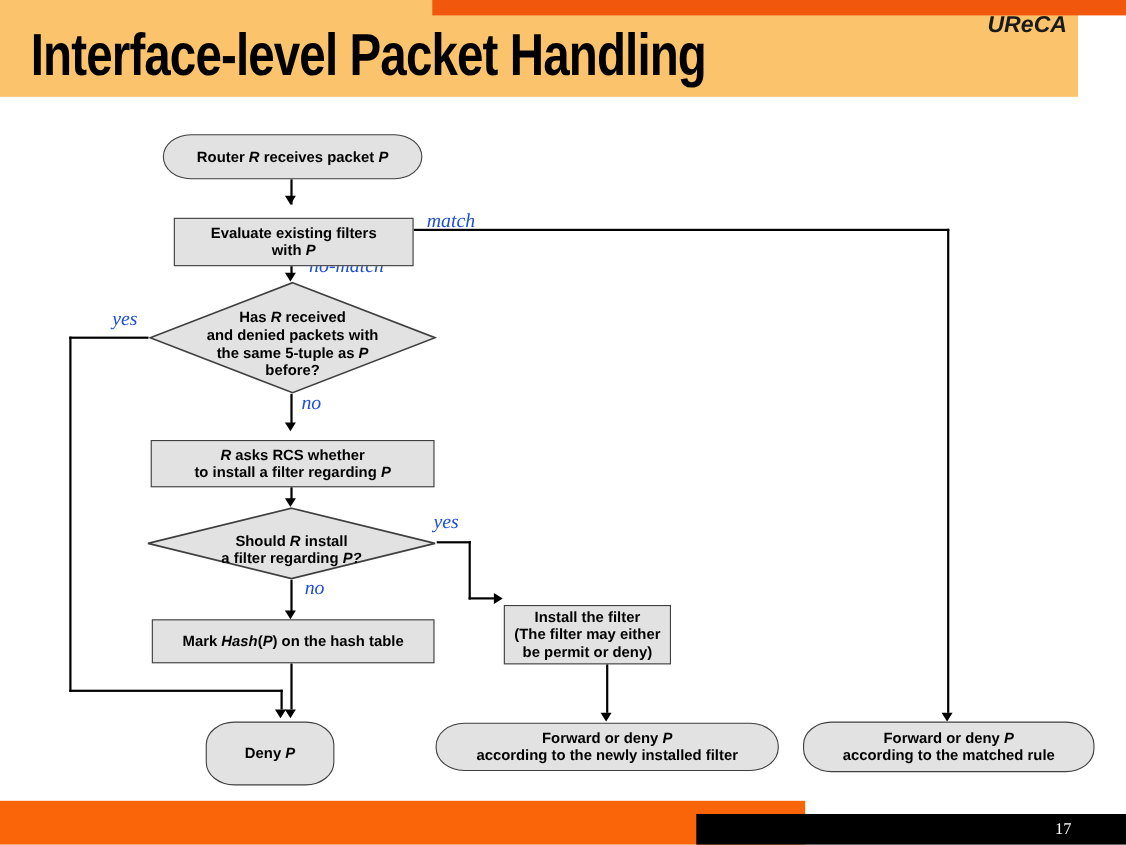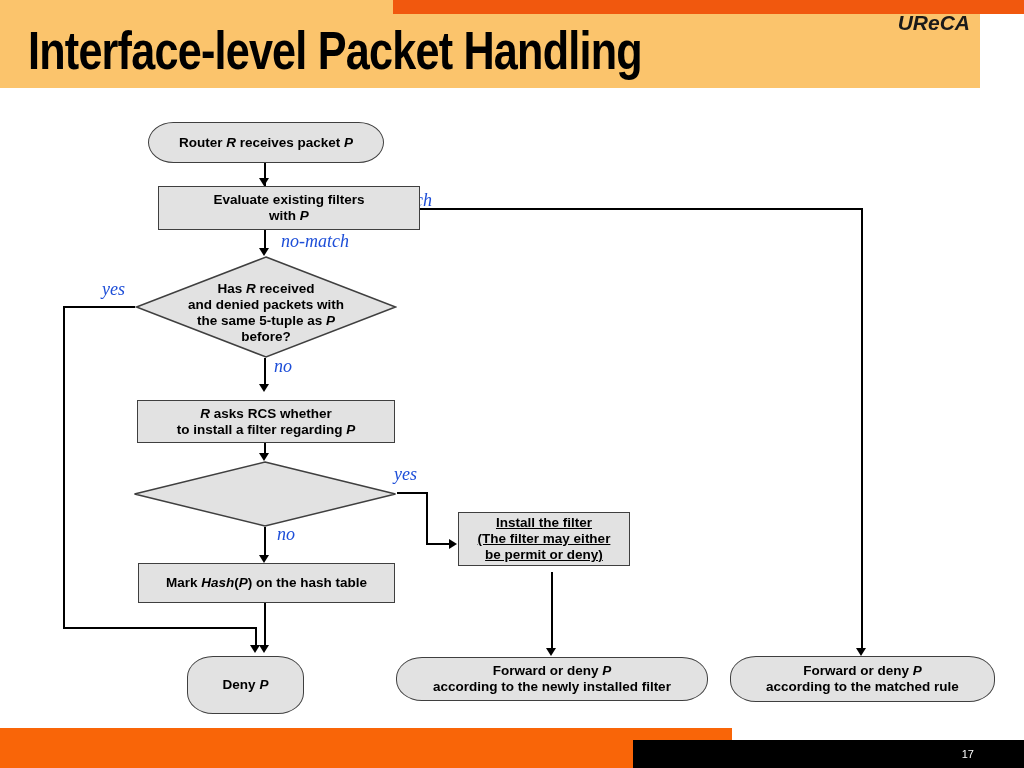--- a/index.html
+++ b/index.html
@@ -30,21 +30,21 @@
   .arr-d{width:0;height:0;border-left:5.5px solid transparent;border-right:5.5px solid transparent;
          border-top:8px solid #000;}
   .arr-r{width:0;height:0;border-top:5.5px solid transparent;border-bottom:5.5px solid transparent;
          border-left:8px solid #000;}
   .elabel{font-family:"Liberation Serif",serif;font-style:italic;font-size:18px;color:#1d4ed8;white-space:nowrap;}
 
   
   .footorange{left:0;top:728px;width:732px;height:40px;background:#F96508;}
   .footblack{left:633px;top:740px;width:391px;height:28px;background:#000;display:flex;align-items:center;
              justify-content:flex-end;padding-right:50px;box-sizing:border-box;}
-  .pagenum{color:#fff;font-size:11px;}
+  .pagenum{color:#fff;font-size:15px;font-family:Liberation Serif, serif;}
 </style>
 </head>
 <body>
 
 <div class="abs band"></div>
 <div class="abs topbar"></div>
 <div class="abs title">Interface-level Packet Handling</div>
 <div class="abs logo">UReCA</div>
 
 <div class="abs ln" style="left:264px;top:163px;width:2px;height:23px;"></div>
@@ -85,43 +85,45 @@
 
 <div class="abs elabel" style="left:388px;top:190px;">match</div>
 <div class="abs elabel" style="left:281px;top:231px;">no-match</div>
 <div class="abs elabel" style="left:102px;top:279px;">yes</div>
 <div class="abs elabel" style="left:274px;top:356px;">no</div>
 <div class="abs elabel" style="left:394px;top:464px;">yes</div>
 <div class="abs elabel" style="left:277px;top:524px;">no</div>
 
 <div class="abs node terminator pre" style="left:148px;top:122px;width:236px;height:41px;"><span><span>Router </span><span class="it">R</span><span> receives packet </span><span class="it">P</span></span></div>
 
-<div class="abs node pre" style="left:158px;top:186px;width:262px;height:44px;"><span><span>Evaluate existing filters
+<div class="abs node pre" style="left:158px;top:198px;width:218px;height:44px;"><span><span>Evaluate existing filters
 with </span><span class="it">P</span></span></div>
 
 <div class="abs dwrap" style="left:135px;top:256px;width:262px;height:102px;">
   <svg class="dsvg" width="262" height="102" viewBox="0 0 262 102">
     <polygon points="131,1 260.5,51 131,101 1.5,51" fill="#E2E2E2" stroke="#3F3F3F" stroke-width="1.5"></polygon>
   </svg>
   <span class="dtext pre"><span>Has </span><span class="it">R</span><span> received
 and denied packets with
 the same 5-tuple as </span><span class="it">P</span><span>
 before?</span></span>
 </div>
 
 <div class="abs node pre" style="left:137px;top:400px;width:258px;height:43px;"><span><span class="it">R</span><span> asks RCS whether
 to install a filter regarding </span><span class="it">P</span></span></div>
 
 <div class="abs dwrap" style="left:133px;top:461px;width:264px;height:66px;">
   <svg class="dsvg" width="264" height="66" viewBox="0 0 264 66">
     <polygon points="132,1 262.5,33 132,65 1.5,33" fill="#E2E2E2" stroke="#3F3F3F" stroke-width="1.5"></polygon>
   </svg>
+  <span class="dtext pre"><span>Should </span><span class="it">R</span><span>  install
+a filter regarding </span><span class="it">P?</span></span>
 </div>
 
-<div class="abs node pre" style="left:458px;top:512px;width:172px;height:54px;text-decoration:underline;"><span>Install the filter
+<div class="abs node pre" style="left:458px;top:550px;width:152px;height:54px;"><span>Install the filter
 (The filter may either
 be permit or deny)</span></div>
 
 <div class="abs node pre" style="left:138px;top:563px;width:257px;height:40px;"><span><span>Mark </span><span class="it">Hash</span><span>(</span><span class="it">P</span><span>) on the hash table</span></span></div>
 
 <div class="abs node terminator pre" style="left:187px;top:656px;width:117px;height:58px;"><span><span>Deny </span><span class="it">P</span></span></div>
 
 <div class="abs node terminator pre" style="left:396px;top:657px;width:312px;height:44px;"><span><span>Forward or deny </span><span class="it">P</span><span>
 according to the newly installed filter</span></span></div>
 

